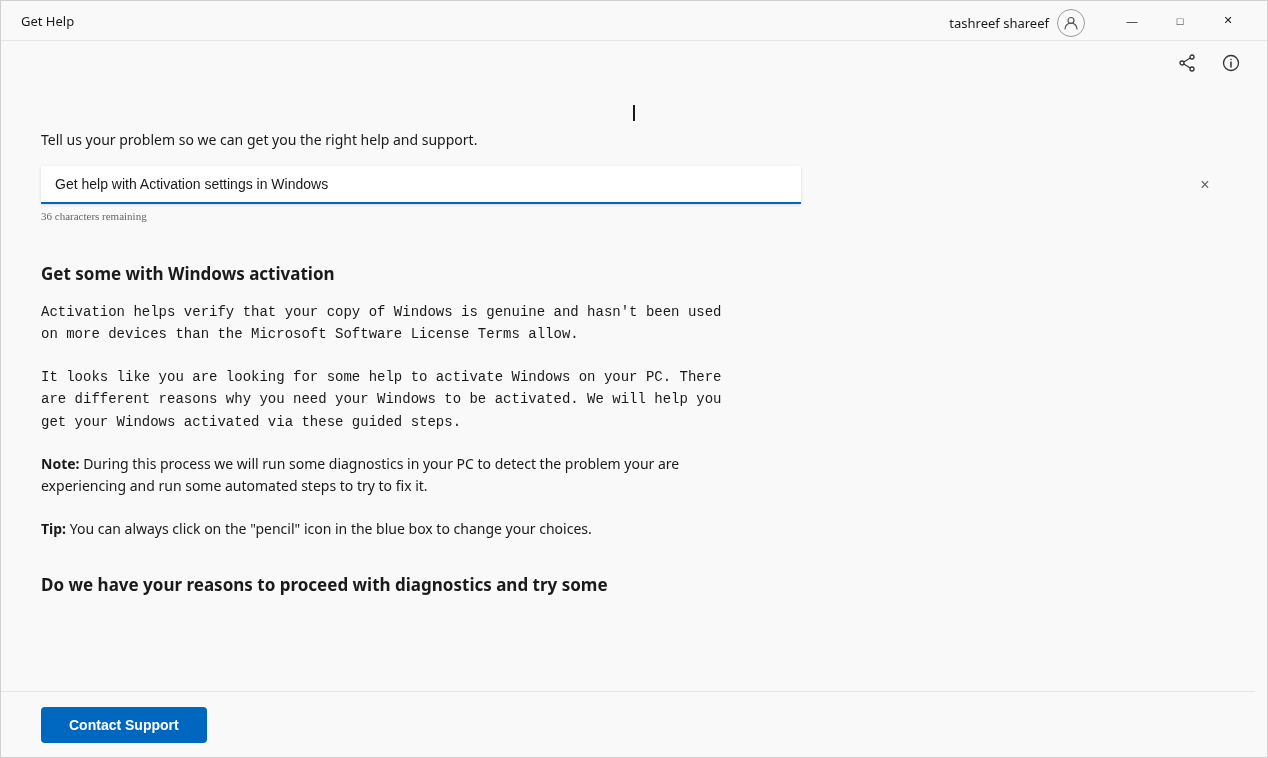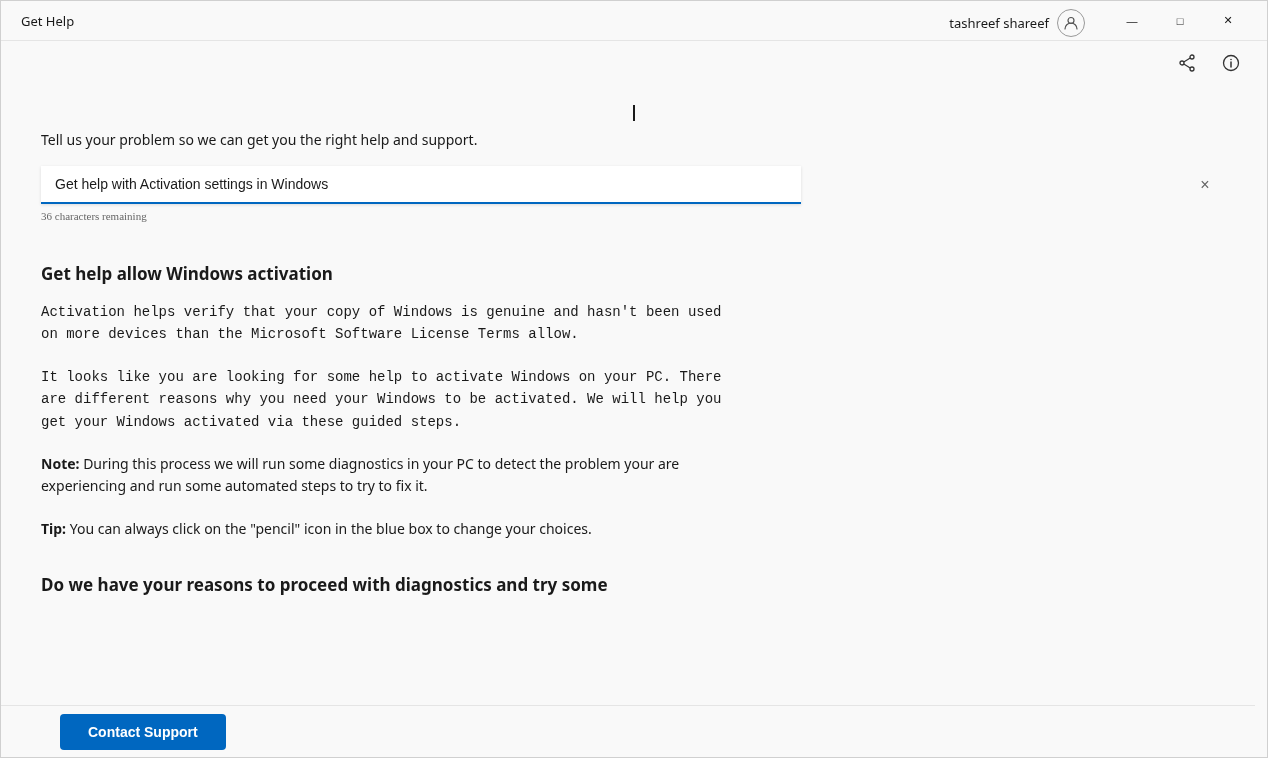--- a/index.html
+++ b/index.html
@@ -256,25 +256,25 @@
       color: #1a1a1a;
       max-width: 700px;
     }
 
     
     .bottom-bar {
       position: absolute;
       bottom: 0;
       left: 0;
       right: 12px;
-      height: 52px;
-      background: #f9f9f9;
-      display: flex;
-      align-items: center;
-      padding: 0 59px;
+      height: 66px;
+      background: #f9f9f9;
+      display: flex;
+      align-items: center;
+      padding: 0 40px;
       border-top: 1px solid #e5e5e5;
     }
 
     .contact-support-btn {
       background: #0067c0;
       color: white;
       border: none;
       padding: 10px 28px;
       font-size: 14px;
       font-weight: 600;
@@ -334,21 +334,21 @@
       <span class="cursor-blink"></span>
 
       <p class="prompt-text">Tell us your problem so we can get you the right help and support.</p>
 
       <div class="search-box-container">
         <input type="text" class="search-box" value="Get help with Activation settings in Windows" style="">
         <button class="search-clear-btn">×</button>
       </div>
       <div class="char-count">36 characters remaining</div>
 
-      <h2 class="section-title">Get help allow Windows activation</h2>
+      <h2 class="section-title">Get some with Windows activation</h2>
 
       <p class="body-text">Activation helps verify that your copy of Windows is genuine and hasn't been used on more devices than the Microsoft Software License Terms allow.</p>
 
       <p class="body-text">It looks like you are looking for some help to activate Windows on your PC. There are different reasons why you need your Windows to be activated. We will help you get your Windows activated via these guided steps.</p>
 
       <p class="note-text">
         <strong>Note:</strong>
         <span>During this process we will run some diagnostics in your PC to detect the problem your are experiencing and run some automated steps to try to fix it.</span>
       </p>
 

